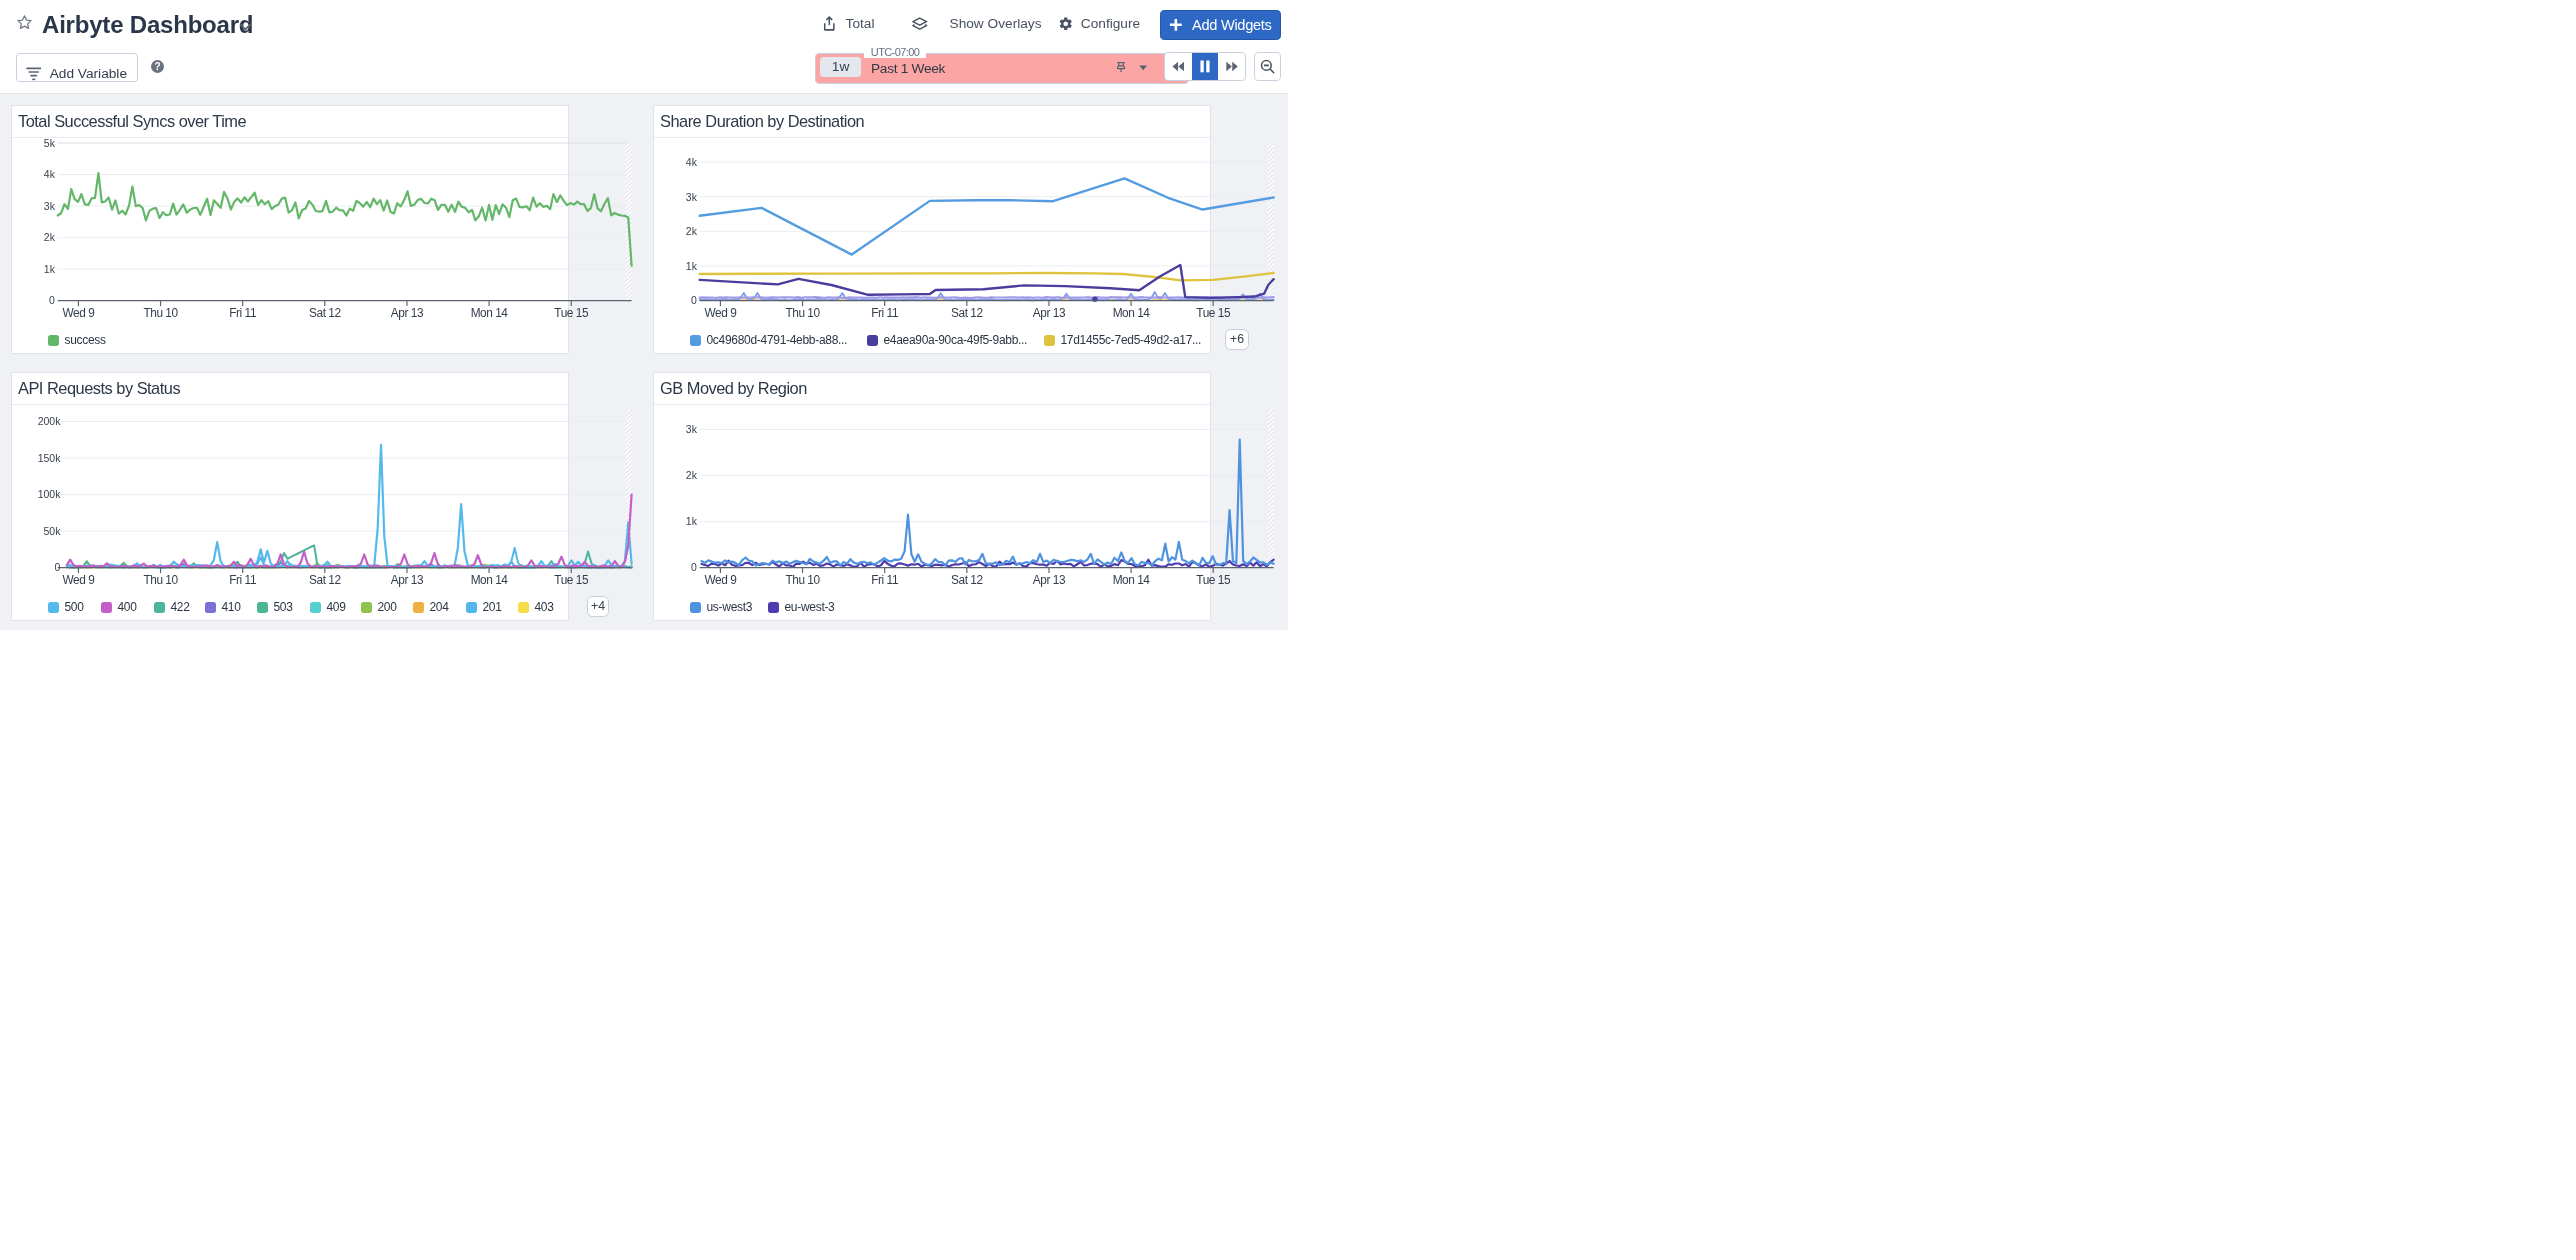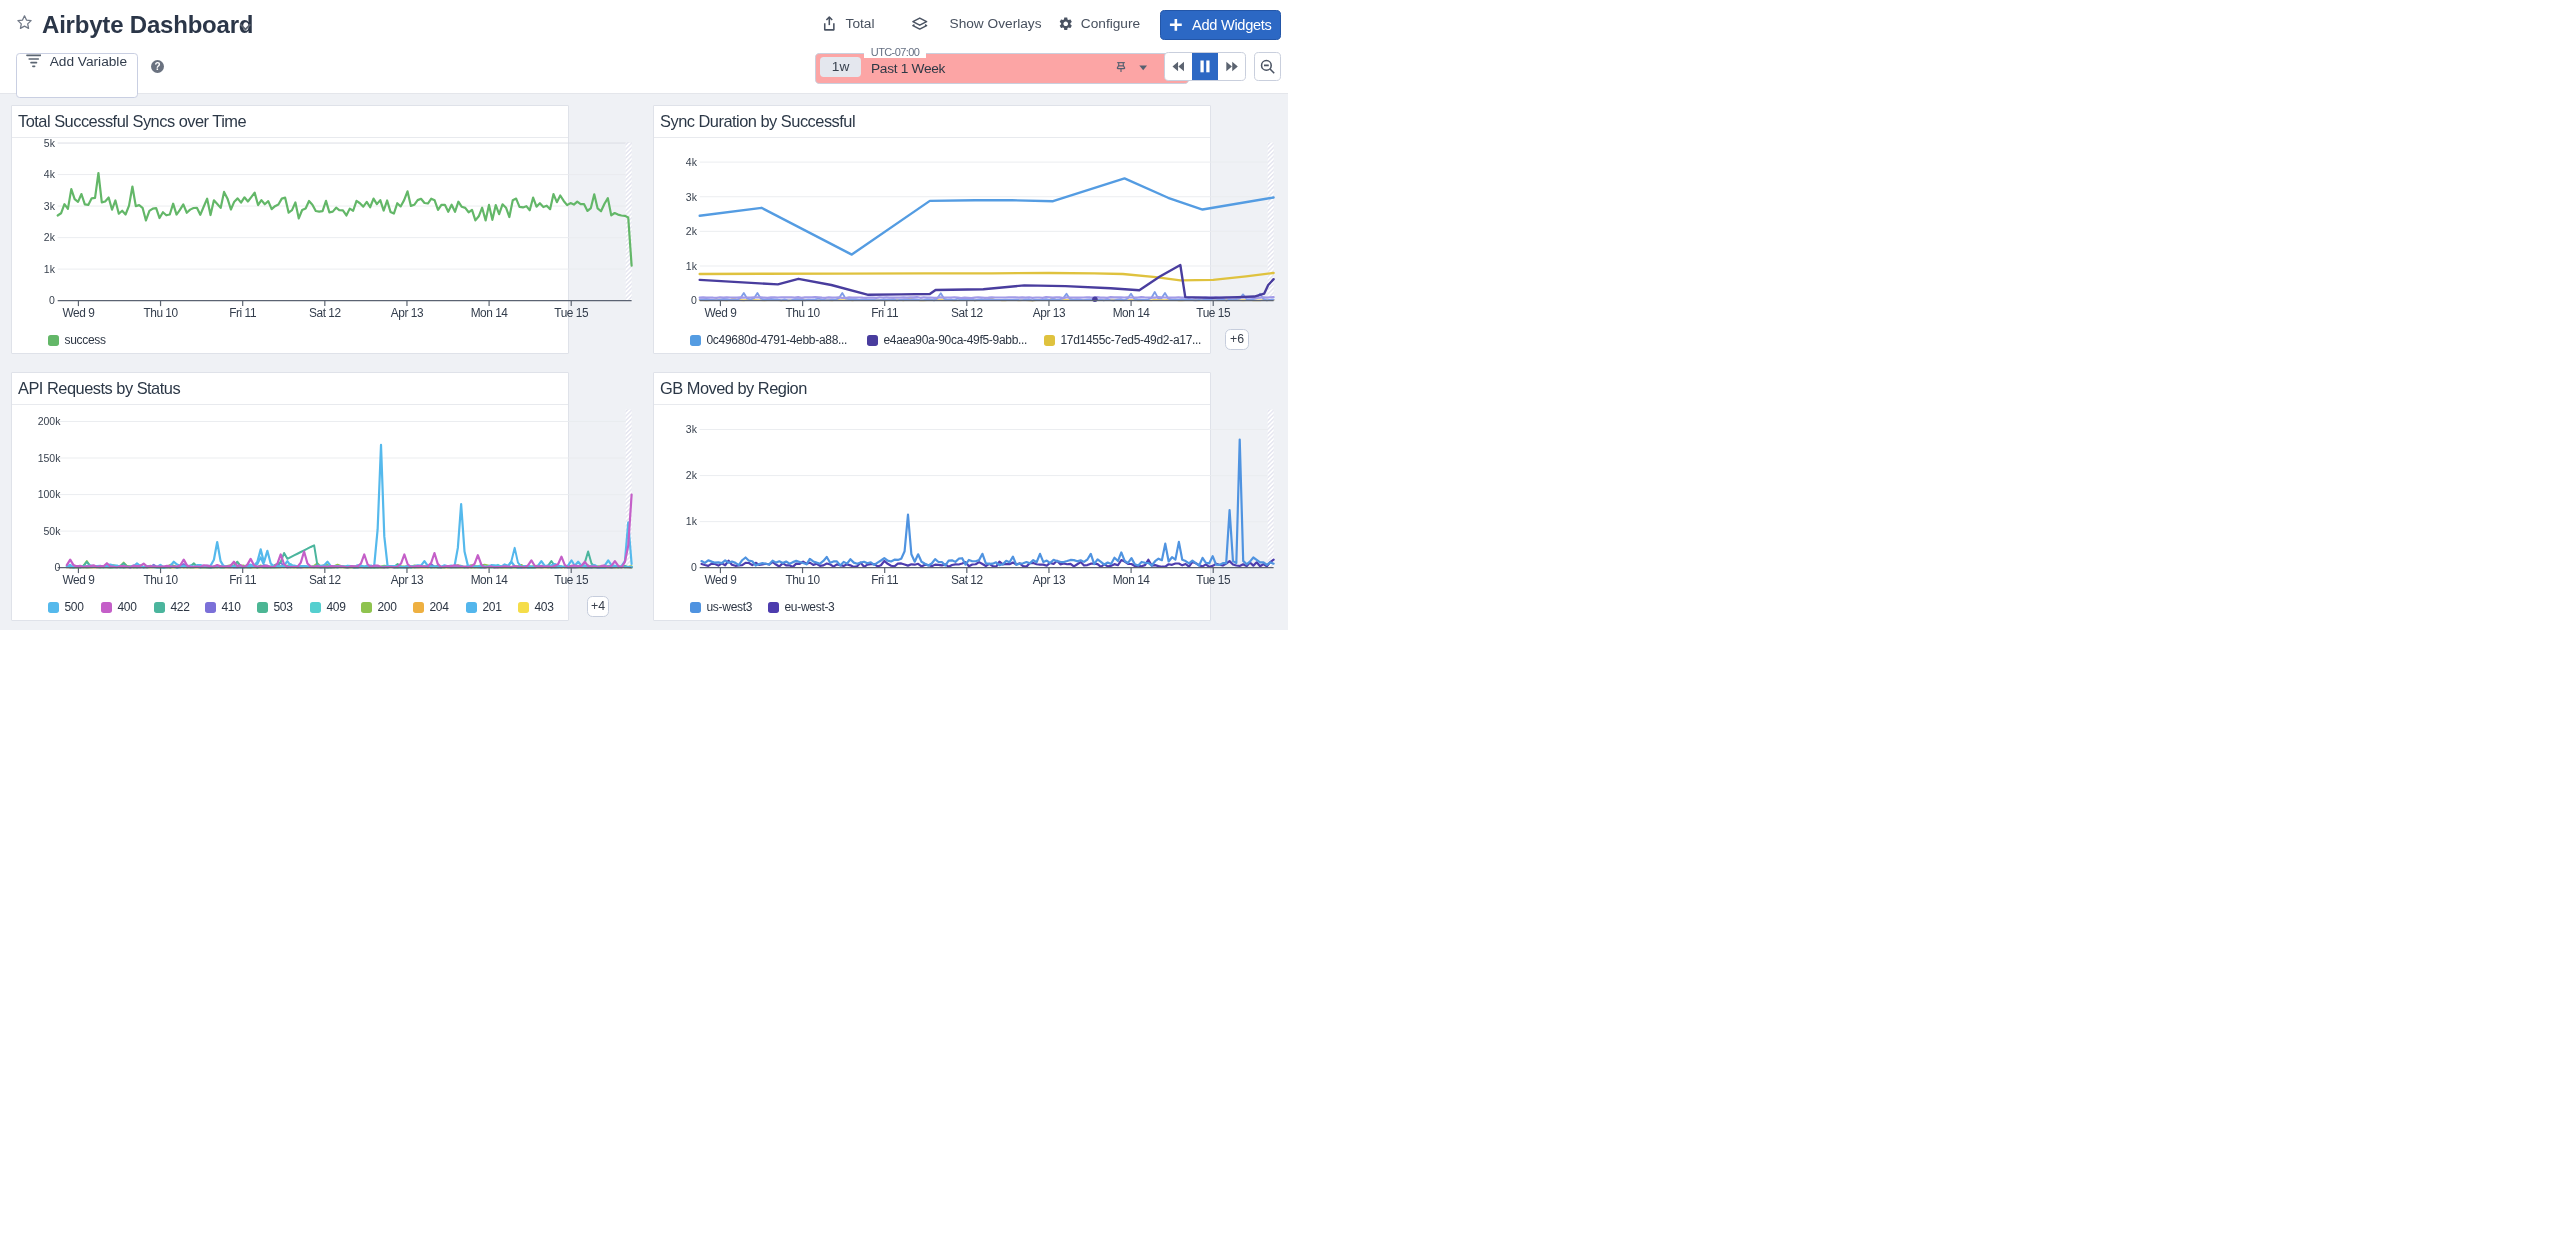--- a/index.html
+++ b/index.html
@@ -12,22 +12,22 @@
 .yl{font-size:11.5px;fill:#39424f;font-family:"Liberation Sans",sans-serif}
 .xl{font-size:13px;letter-spacing:-0.5px;fill:#333d4c;font-family:"Liberation Sans",sans-serif}
 .sw{display:inline-block;width:11px;height:11px;border-radius:2.7px;margin-right:5.5px;flex:none}
 .li{position:absolute;top:234px;transform:translateY(-50%);display:flex;align-items:center;font-size:12px;letter-spacing:-0.3px;color:#2c3543;white-space:nowrap}
 .pill{position:absolute;top:223px;height:20.6px;border:0.9px solid #c6cddc;border-radius:5.5px;background:#fff;
   font-size:12.3px;color:#39404d;display:flex;align-items:center;justify-content:center}
 
 #hdr{position:absolute;left:0;top:0;width:1288px;height:93px;background:#fff}
 #title{position:absolute;left:42px;top:11.4px;font-size:24px;color:#2b3648;font-weight:700;letter-spacing:-0.2px}
 .hbtn{position:absolute;display:flex;align-items:center;color:#47505e;font-size:13.7px}
-#addvar{position:absolute;left:15.5px;top:53px;width:122px;height:45px;border:0.9px solid #c9cfe2;border-radius:3.7px;
-  display:flex;align-items:flex-start;justify-content:center;font-size:13.7px;color:#323d4d;background:#fff}
+#addvar{position:absolute;left:15.5px;top:53px;width:122px;height:29px;border:0.9px solid #c9cfe2;border-radius:3.7px;
+  display:flex;align-items:flex-end;justify-content:center;font-size:13.7px;color:#323d4d;background:#fff}
 #help{position:absolute;left:151px;top:60px;width:13.2px;height:13.2px;border-radius:50%;background:#6a7280;
   color:#fff;font-size:10px;font-weight:bold;display:flex;align-items:center;justify-content:center}
 #addw{position:absolute;left:1160px;top:10px;width:121px;height:30px;background:#2c68c4;border:0.9px solid #2356a8;
   border-radius:4.6px;color:#fff;font-size:14.6px;letter-spacing:-0.3px;display:flex;align-items:center;justify-content:center}
 #utc{position:absolute;left:864px;top:46px;width:62px;text-align:center;font-size:11px;letter-spacing:-0.6px;color:#667083;background:#fff;z-index:2}
 #tbox{position:absolute;left:815px;top:53px;width:374px;height:31px;border:0.9px solid #c9cfdd;border-radius:4.6px;background:#fca5a5}
 #chip1w{position:absolute;left:4.1px;top:3.2px;width:41px;height:19.6px;background:#e4e7ee;border-radius:3.7px;
   font-size:13.7px;color:#39424f;display:flex;align-items:center;justify-content:center}
 #past{position:absolute;left:55px;top:0;height:29px;display:flex;align-items:center;font-size:13.7px;letter-spacing:-0.3px;color:#2e3845}
 #playg{position:absolute;left:1164px;top:52px;width:82px;height:29px;border:0.9px solid #c9cfdd;border-radius:4.6px;
@@ -166,21 +166,21 @@
         <text x="47.0" y="78.7" text-anchor="end" class="yl">3k</text>
         <text x="47.0" y="44.2" text-anchor="end" class="yl">4k</text>
         <text x="47.0" y="9.7" text-anchor="end" class="yl">5k</text>
       </svg>
   <div class="legend">
         <span class="li" style="left:36px"><span class="sw" style="background:#63b768"></span>success</span>
       </div>
 </div>
 
 <div class="panel" style="left:653px;top:105px">
-  <div class="phead">Sync Duration by Successful</div>
+  <div class="phead">Share Duration by Destination</div>
   <svg class="chart" width="624" height="217" viewBox="0 0 683 237.5">
         <defs>
           <pattern id="hb" width="3.4" height="3.4" patternTransform="rotate(45)" patternUnits="userSpaceOnUse">
             <rect width="3.4" height="3.4" fill="#fff"></rect>
             <rect width="1.6" height="3.4" fill="#e5e6f0"></rect>
           </pattern>
         </defs>
         <line x1="50" y1="140.1" x2="678.2" y2="140.1" stroke="#e9ebef" stroke-width="1"></line>
         <line x1="50" y1="102.2" x2="678.2" y2="102.2" stroke="#e9ebef" stroke-width="1"></line>
         <line x1="50" y1="64.3" x2="678.2" y2="64.3" stroke="#e9ebef" stroke-width="1"></line>

